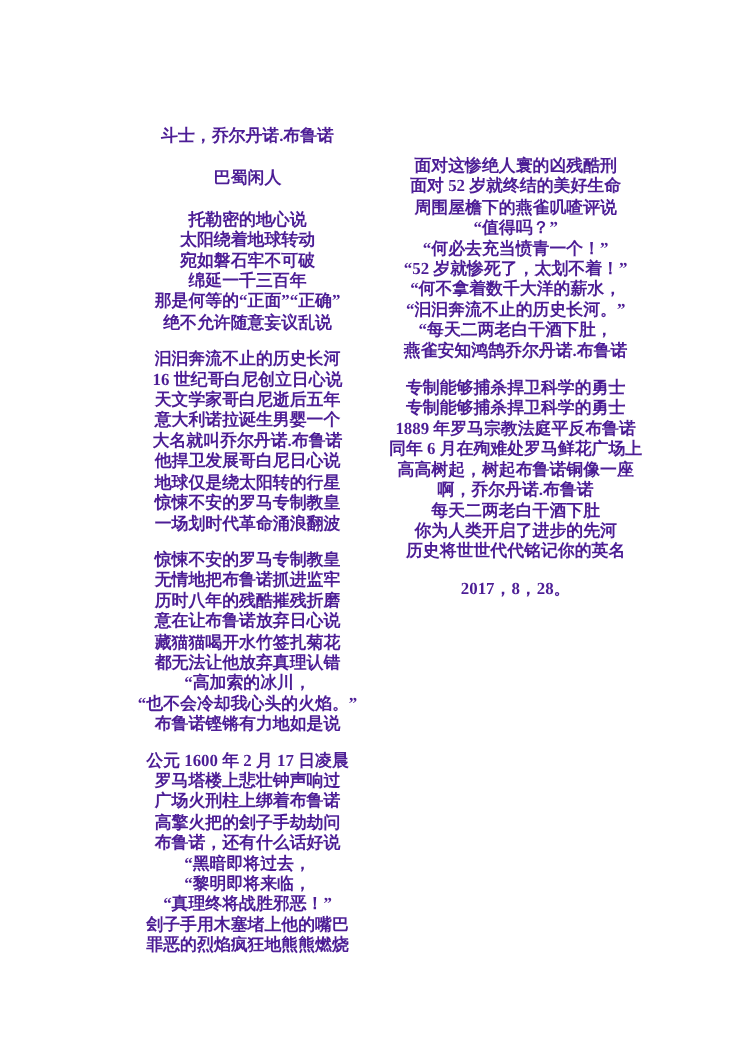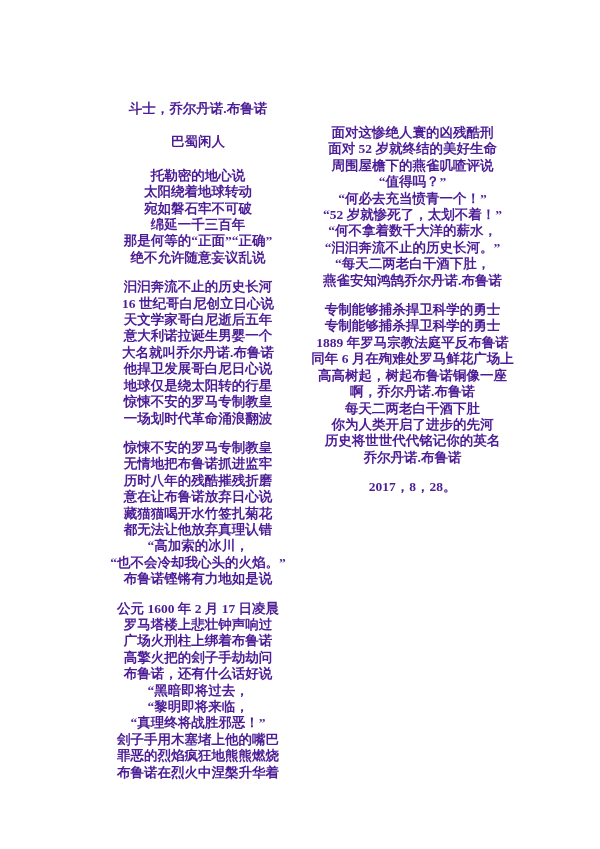--- a/index.html
+++ b/index.html
@@ -94,21 +94,20 @@
         <div class="poem-line">公元 1600 年 2 月 17 日凌晨</div>
         <div class="poem-line">罗马塔楼上悲壮钟声响过</div>
         <div class="poem-line">广场火刑柱上绑着布鲁诺</div>
         <div class="poem-line">高擎火把的刽子手劫劫问</div>
         <div class="poem-line">布鲁诺，还有什么话好说</div>
         <div class="poem-line">“黑暗即将过去，</div>
         <div class="poem-line">“黎明即将来临，</div>
         <div class="poem-line">“真理终将战胜邪恶！”</div>
         <div class="poem-line">刽子手用木塞堵上他的嘴巴</div>
         <div class="poem-line">罪恶的烈焰疯狂地熊熊燃烧</div>
-        <div class="poem-line">布鲁诺在烈火中涅槃升华着</div>
       </div>
   </div>
 
   <div class="col col-right">
     <div class="stanza">
         <div class="poem-line">面对这惨绝人寰的凶残酷刑</div>
         <div class="poem-line">面对 52 岁就终结的美好生命</div>
         <div class="poem-line">周围屋檐下的燕雀叽喳评说</div>
         <div class="poem-line">“值得吗？”</div>
         <div class="poem-line">“何必去充当愤青一个！”</div>
@@ -121,18 +120,17 @@
     <div class="stanza">
         <div class="poem-line">专制能够捕杀捍卫科学的勇士</div>
         <div class="poem-line">专制能够捕杀捍卫科学的勇士</div>
         <div class="poem-line">1889 年罗马宗教法庭平反布鲁诺</div>
         <div class="poem-line">同年 6 月在殉难处罗马鲜花广场上</div>
         <div class="poem-line">高高树起，树起布鲁诺铜像一座</div>
         <div class="poem-line">啊，乔尔丹诺.布鲁诺</div>
         <div class="poem-line">每天二两老白干酒下肚</div>
         <div class="poem-line">你为人类开启了进步的先河</div>
         <div class="poem-line">历史将世世代代铭记你的英名</div>
-        <div class="poem-line">乔尔丹诺.布鲁诺</div>
       </div>
     <div class="poem-date">2017，8，28。</div>
   </div>
 
 </div>
 
 </body></html>

